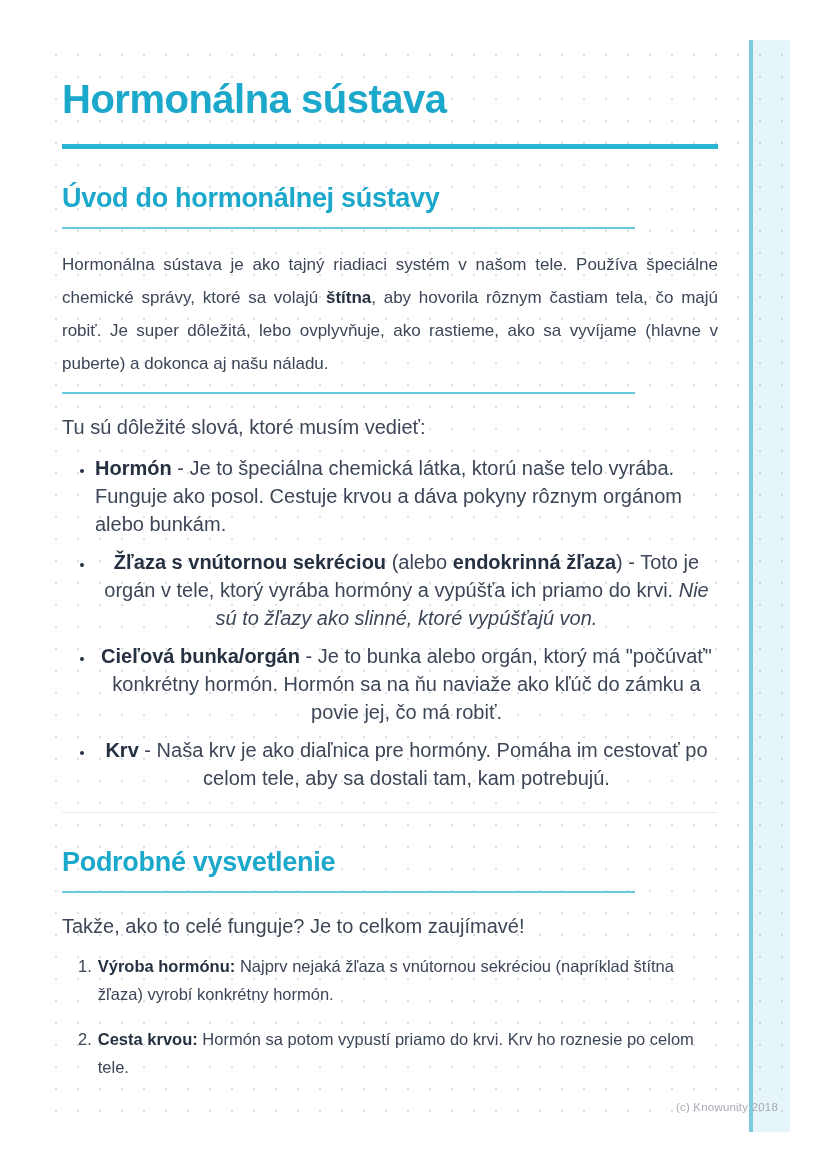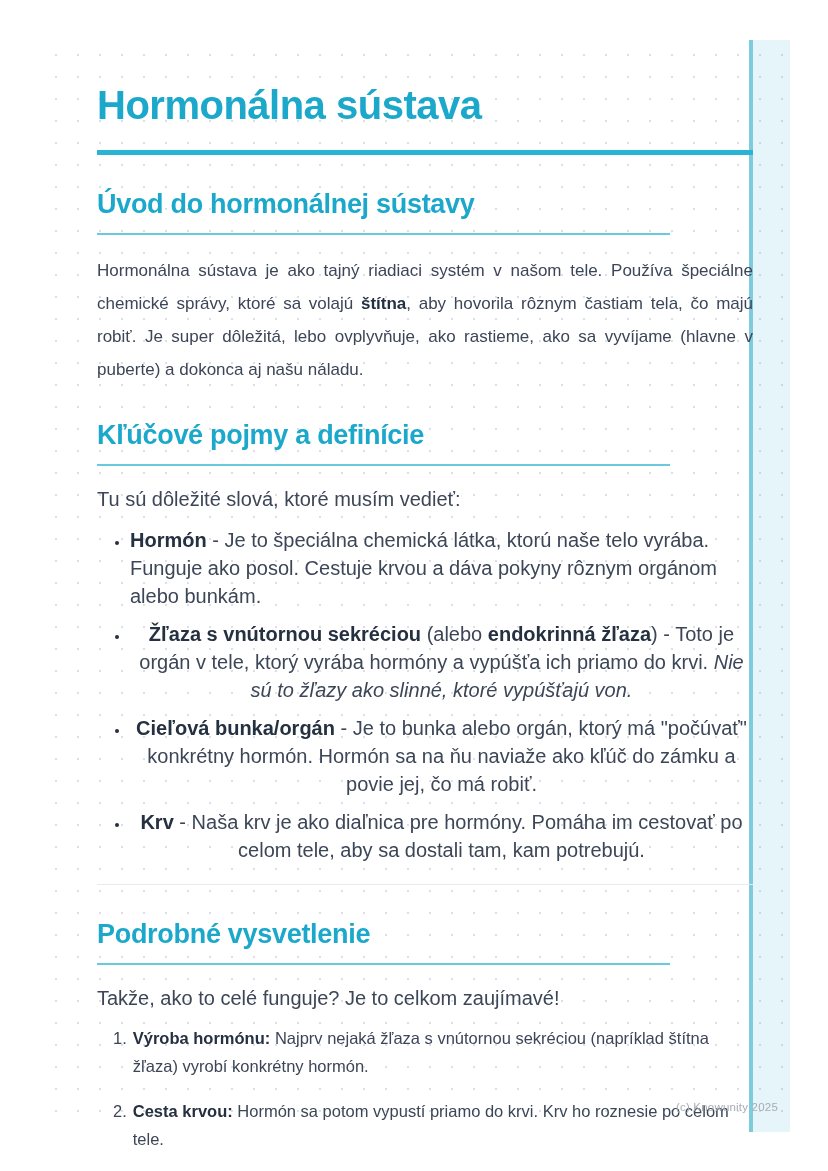--- a/index.html
+++ b/index.html
@@ -23,21 +23,21 @@
   
   .stripe {
     position:absolute; left:749px; top:40px; width:41px; height:1092px;
     background:rgba(64,180,210,0.13);
     border-left:4px solid #7fcbde;
     box-sizing:border-box;
     z-index:1;
   }
 
   .content {
-    position:absolute; left:62px; top:82px; width:656px; z-index:2;margin-left:35px;
+    position:absolute; left:62px; top:76px; width:656px; z-index:2;
   }
 
   .doc-title {
     margin:0;
     font-size:40px; line-height:46px;
     font-weight:800; letter-spacing:-0.5px;
     color:#1ba8cb;
   }
   .title-rule {
     height:5px; background:#2bb3d4; margin-top:22px;
@@ -106,21 +106,20 @@
 
   <div class="content">
 
     <h1 class="doc-title">Hormonálna sústava</h1>
     <div class="title-rule"></div>
 
     <h2 class="section-heading">Úvod do hormonálnej sústavy</h2>
     <div class="section-rule"></div>
     <p class="para"><span>Hormonálna sústava je ako tajný riadiaci systém v našom tele. Používa špeciálne chemické správy, ktoré sa volajú </span><b>štítna</b><span>, aby hovorila rôznym častiam tela, čo majú robiť. Je super dôležitá, lebo ovplyvňuje, ako rastieme, ako sa vyvíjame (hlavne v puberte) a dokonca aj našu náladu.</span></p>
 
-    <h2 class="section-heading">Kľúčové pojmy a definície</h2>
     <div class="section-rule"></div>
     <p class="lead">Tu sú dôležité slová, ktoré musím vedieť:</p>
 
     <ul class="terms">
       <li><b>Hormón</b><span> - </span><span>Je to špeciálna chemická látka, ktorú naše telo vyrába. Funguje ako posol. Cestuje krvou a dáva pokyny rôznym orgánom alebo bunkám.</span></li>
       <li><b>Žľaza s vnútornou sekréciou</b><span> (alebo </span><b>endokrinná žľaza</b><span>) - </span><span>Toto je orgán v tele, ktorý vyrába hormóny a vypúšťa ich priamo do krvi. </span><span class="it">Nie sú to žľazy ako slinné, ktoré vypúšťajú von.</span></li>
       <li><b>Cieľová bunka/orgán</b><span> - </span><span>Je to bunka alebo orgán, ktorý má "počúvať" konkrétny hormón. Hormón sa na ňu naviaže ako kľúč do zámku a povie jej, čo má robiť.</span></li>
       <li><b>Krv</b><span> - </span><span>Naša krv je ako diaľnica pre hormóny. Pomáha im cestovať po celom tele, aby sa dostali tam, kam potrebujú.</span></li>
     </ul>
 
@@ -136,14 +135,14 @@
           <span class="step-body"><b>Výroba hormónu:</b> <span>Najprv nejaká žľaza s vnútornou sekréciou (napríklad štítna žľaza) vyrobí konkrétny hormón.</span></span>
         </li>
       <li>
           <span class="num">2.</span>
           <span class="step-body"><b>Cesta krvou:</b> <span>Hormón sa potom vypustí priamo do krvi. Krv ho roznesie po celom tele.</span></span>
         </li>
     </ol>
 
   </div>
 
-  <div class="footer-credit">(c) Knowunity 2025</div>
+  <div class="footer-credit">(c) Knowunity 2018</div>
 </div>
 
 </body></html>

